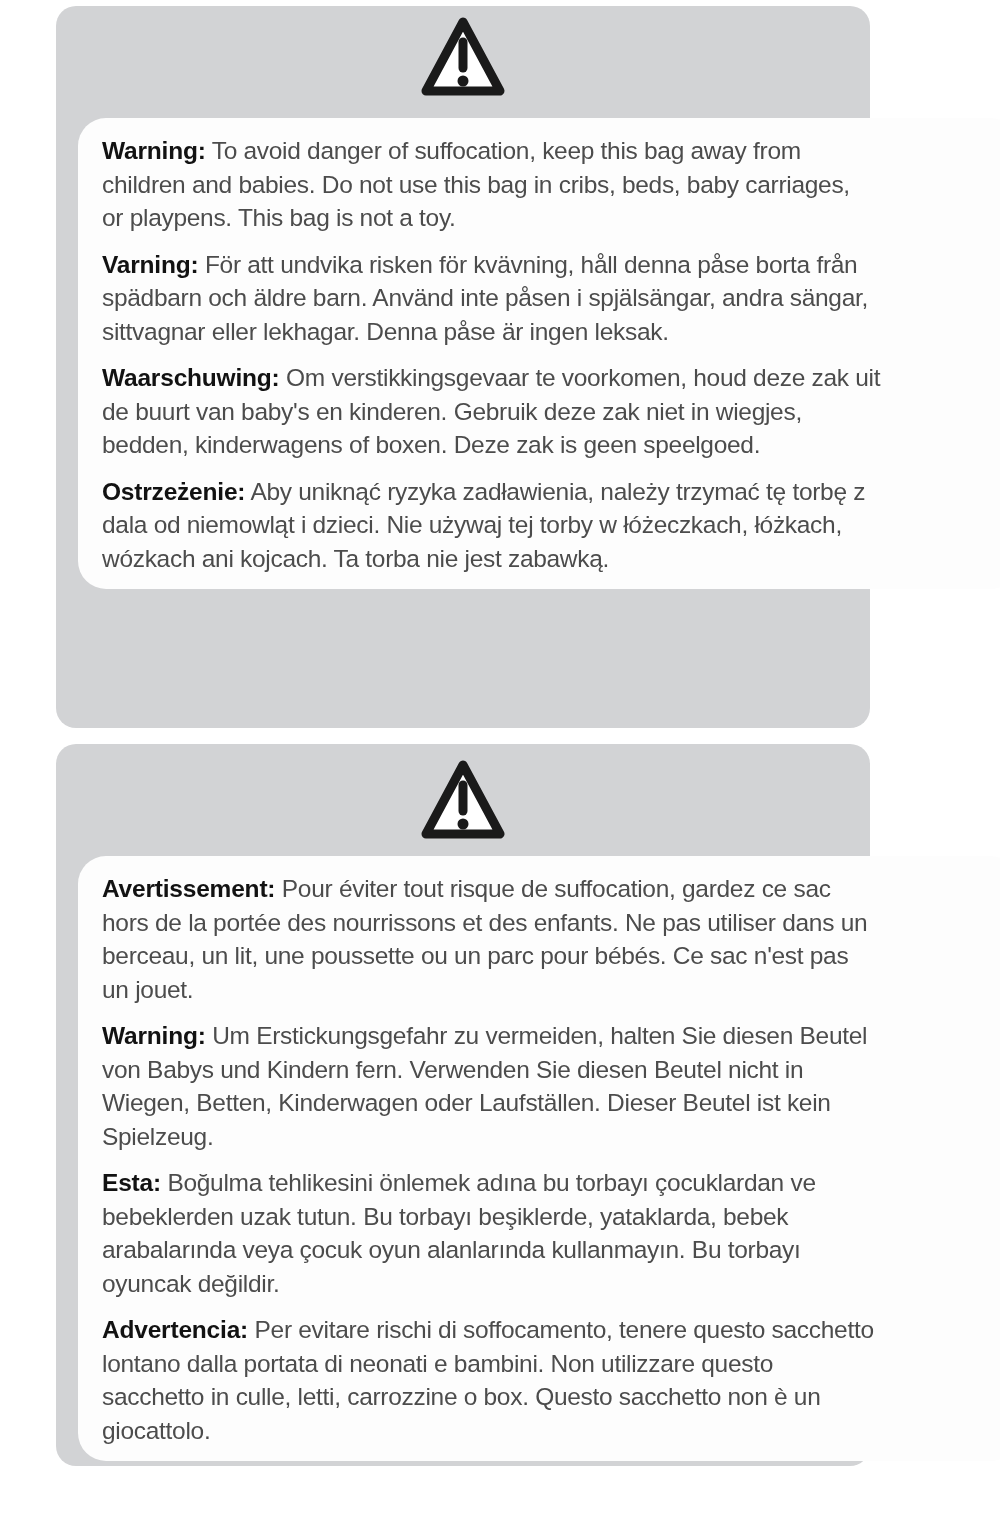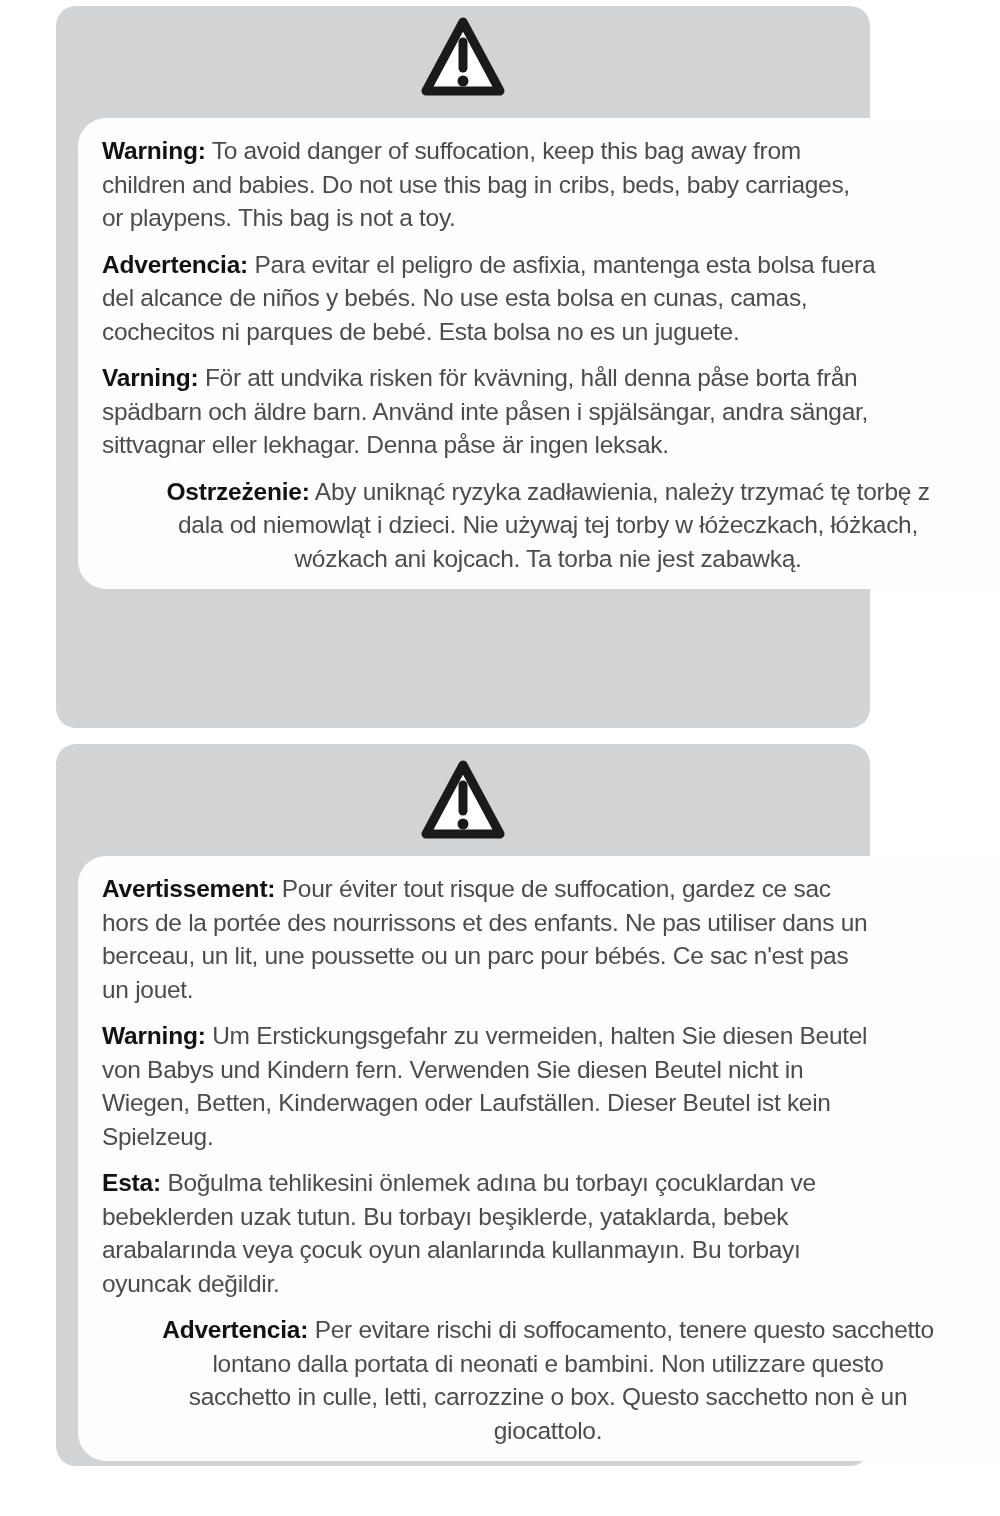--- a/index.html
+++ b/index.html
@@ -46,42 +46,42 @@
     padding: 16px 24px 14px 24px;
   }
   .para {
     margin: 0 0 13px 0;
     font-size: 24.5px;
     line-height: 33.5px;
     letter-spacing: -0.3px;
     color: #4c4c4c;
     font-weight: 400;
   }
-  .para:last-child { margin-bottom: 0; text-align: center; }
+  .para:last-child { margin-bottom: 0; }
   .para strong {
     color: #121212;
     font-weight: 700;
     letter-spacing: -0.2px;
   }
 </style>
 </head>
 <body>
 
 <section class="warning-block" id="block-0">
   <span class="triangle-wrap">
     <svg width="88" height="84" viewBox="0 0 88 84" xmlns="http://www.w3.org/2000/svg">
       <path d="M44 7 L81 76 L7 76 Z" fill="#ffffff" stroke="#1a1a1a" stroke-width="9" stroke-linejoin="round"></path>
       <line x1="44" y1="27" x2="44" y2="53" stroke="#1a1a1a" stroke-width="9" stroke-linecap="round"></line>
       <circle cx="44" cy="66" r="5.5" fill="#1a1a1a"></circle>
     </svg>
   </span>
   <div class="text-panel">
       <p class="para"><strong>Warning:</strong> To avoid danger of suffocation, keep this bag away from<br>children and babies. Do not use this bag in cribs, beds, baby carriages,<br>or playpens. This bag is not a toy.</p>
-      <p class="para"><strong>Advertencia:</strong> Para evitar el peligro de asfixia, mantenga esta bolsa fuera<br>del alcance de niños y bebés. No use esta bolsa en cunas, camas,<br>cochecitos ni parques de bebé. Esta bolsa no es un juguete.</p>
       <p class="para"><strong>Varning:</strong> För att undvika risken för kvävning, håll denna påse borta från<br>spädbarn och äldre barn. Använd inte påsen i spjälsängar, andra sängar,<br>sittvagnar eller lekhagar. Denna påse är ingen leksak.</p>
+      <p class="para"><strong>Waarschuwing:</strong> Om verstikkingsgevaar te voorkomen, houd deze zak uit<br>de buurt van baby's en kinderen. Gebruik deze zak niet in wiegjes,<br>bedden, kinderwagens of boxen. Deze zak is geen speelgoed.</p>
       <p class="para"><strong>Ostrzeżenie:</strong> Aby uniknąć ryzyka zadławienia, należy trzymać tę torbę z<br>dala od niemowląt i dzieci. Nie używaj tej torby w łóżeczkach, łóżkach,<br>wózkach ani kojcach. Ta torba nie jest zabawką.</p>
     </div>
 </section>
 
 <section class="warning-block" id="block-1">
   <span class="triangle-wrap">
     <svg width="88" height="84" viewBox="0 0 88 84" xmlns="http://www.w3.org/2000/svg">
       <path d="M44 7 L81 76 L7 76 Z" fill="#ffffff" stroke="#1a1a1a" stroke-width="9" stroke-linejoin="round"></path>
       <line x1="44" y1="27" x2="44" y2="53" stroke="#1a1a1a" stroke-width="9" stroke-linecap="round"></line>
       <circle cx="44" cy="66" r="5.5" fill="#1a1a1a"></circle>

